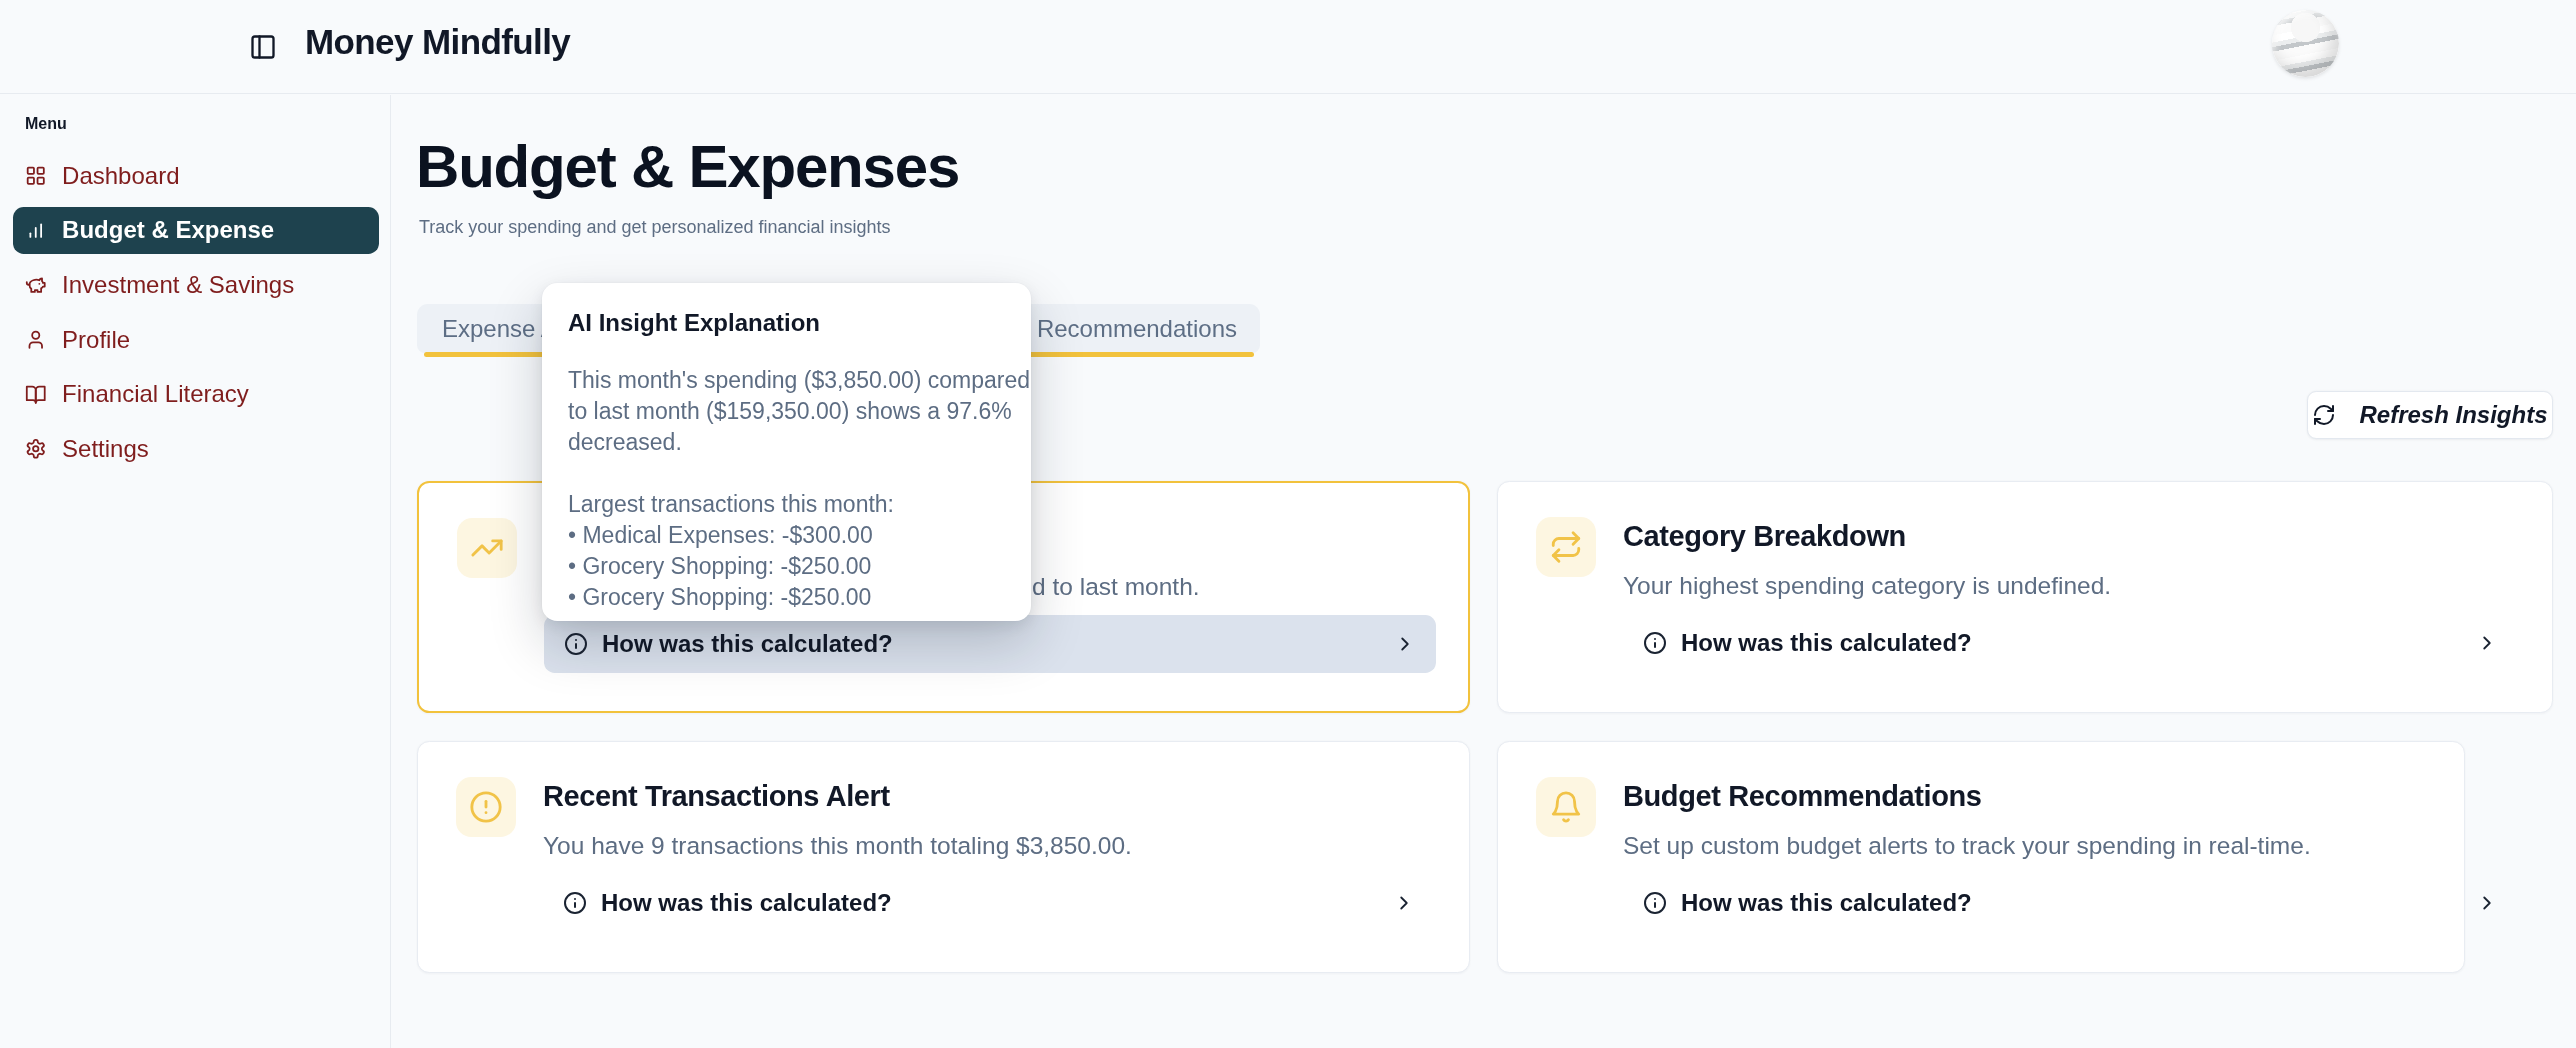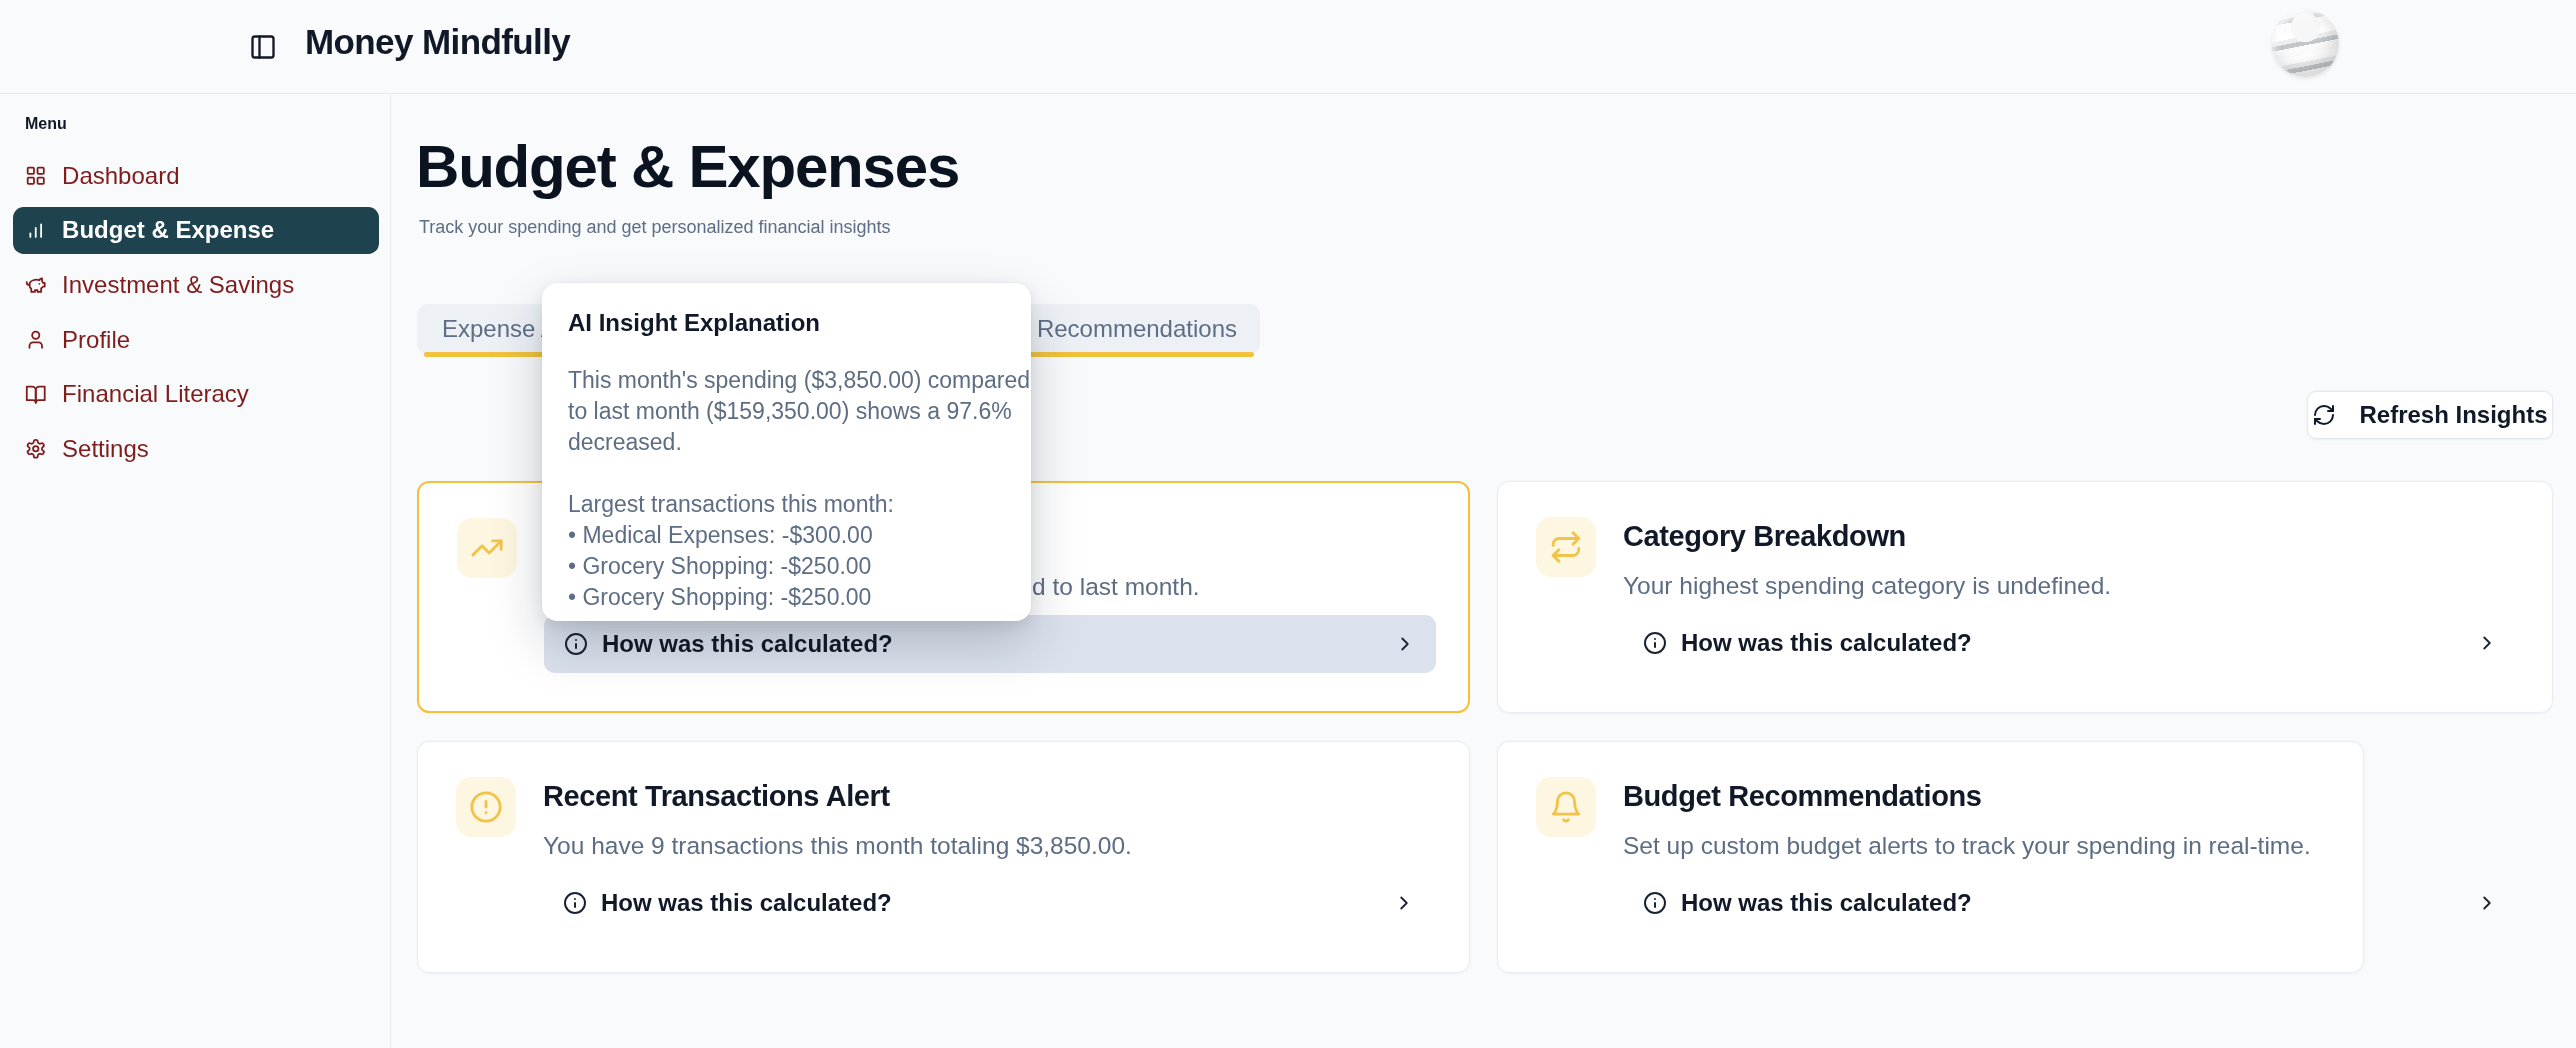--- a/index.html
+++ b/index.html
@@ -87,33 +87,33 @@
     position:absolute; left:7px; top:48px; width:830px; height:5.4px;
     background:#f2c23c; border-radius:3.1px;
   }
 
   
   .refresh-btn {
     position:absolute; left:2307px; top:391px; width:246px; height:48px;
     background:#ffffff; border:1.5px solid #e3e8ef; border-radius:9.2px;
     display:flex; align-items:center; justify-content:center; gap:23px;
     font-size:24px; font-weight:700; color:#111827; cursor:pointer;
-    box-shadow:0 0.8px 2.3px rgba(16,24,40,.06); z-index:1; white-space:nowrap;
+    box-shadow:0 0.8px 2.3px rgba(16,24,40,.06); z-index:1; white-space:nowrap;font-style:italic;
   }
 
   
   .card {
     position:absolute; background:#ffffff; border:1.5px solid #e8ecf2;
     border-radius:12.3px; box-shadow:0 0.8px 2.3px rgba(16,24,40,.04); z-index:2;
   }
   .card.accent { border:2.3px solid #f2c23c; }
   .card1 { left:417px;  top:481px; width:1053px; height:232px; }
   .card2 { left:1497px; top:481px; width:1056px; height:232px; }
   .card3 { left:417px;  top:741px; width:1053px; height:232px; }
-  .card4 { left:1497px; top:741px; width:867px; height:232px; }
+  .card4 { left:1497px; top:741px; width:968px; height:232px; }
   .tile {
     position:absolute; left:38px; top:35px; width:60px; height:60px;
     border-radius:15.3px; background:#fdf6e1;
     display:flex; align-items:center; justify-content:center; color:#f1c348;
   }
   .tile svg { width:34px; height:34px; }
   .c-title {
     position:absolute; left:125px; top:38px;
     font-size:29px; font-weight:800; letter-spacing:-0.4px; color:#111827;
     white-space:nowrap;

